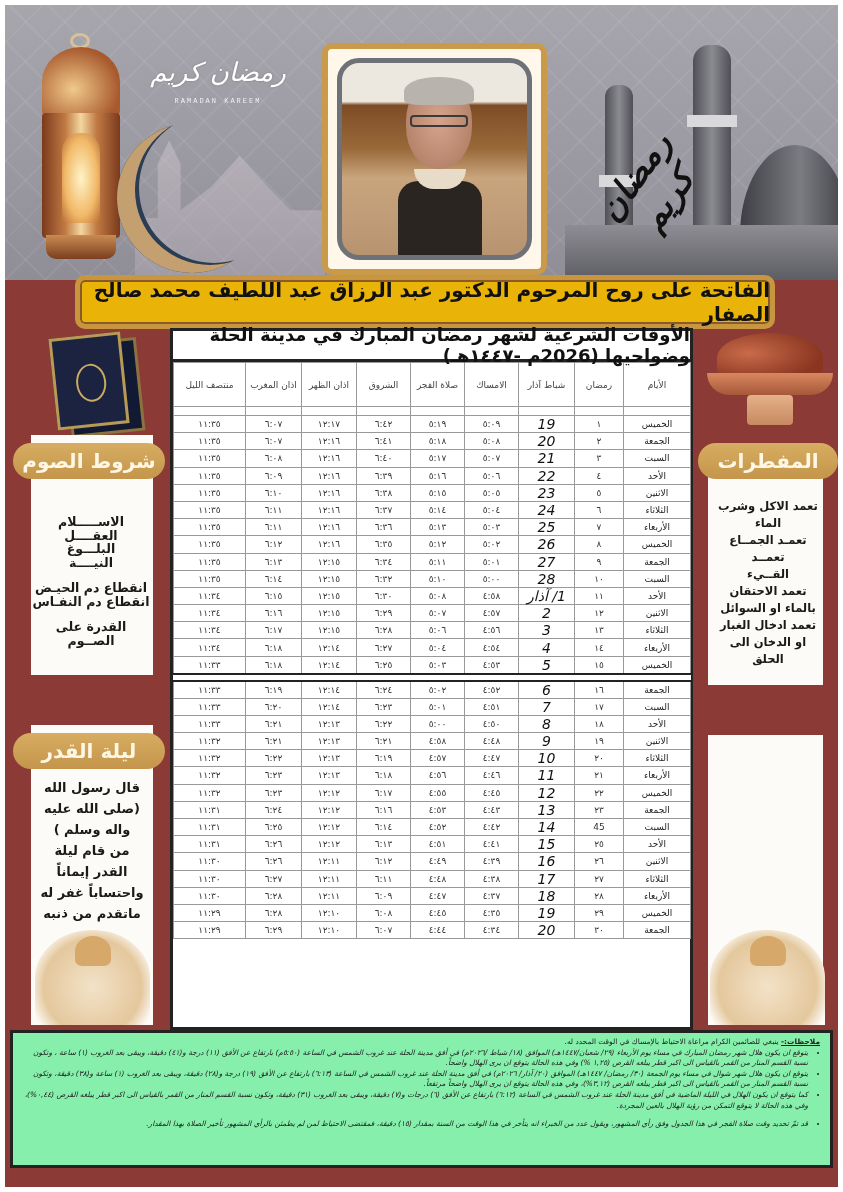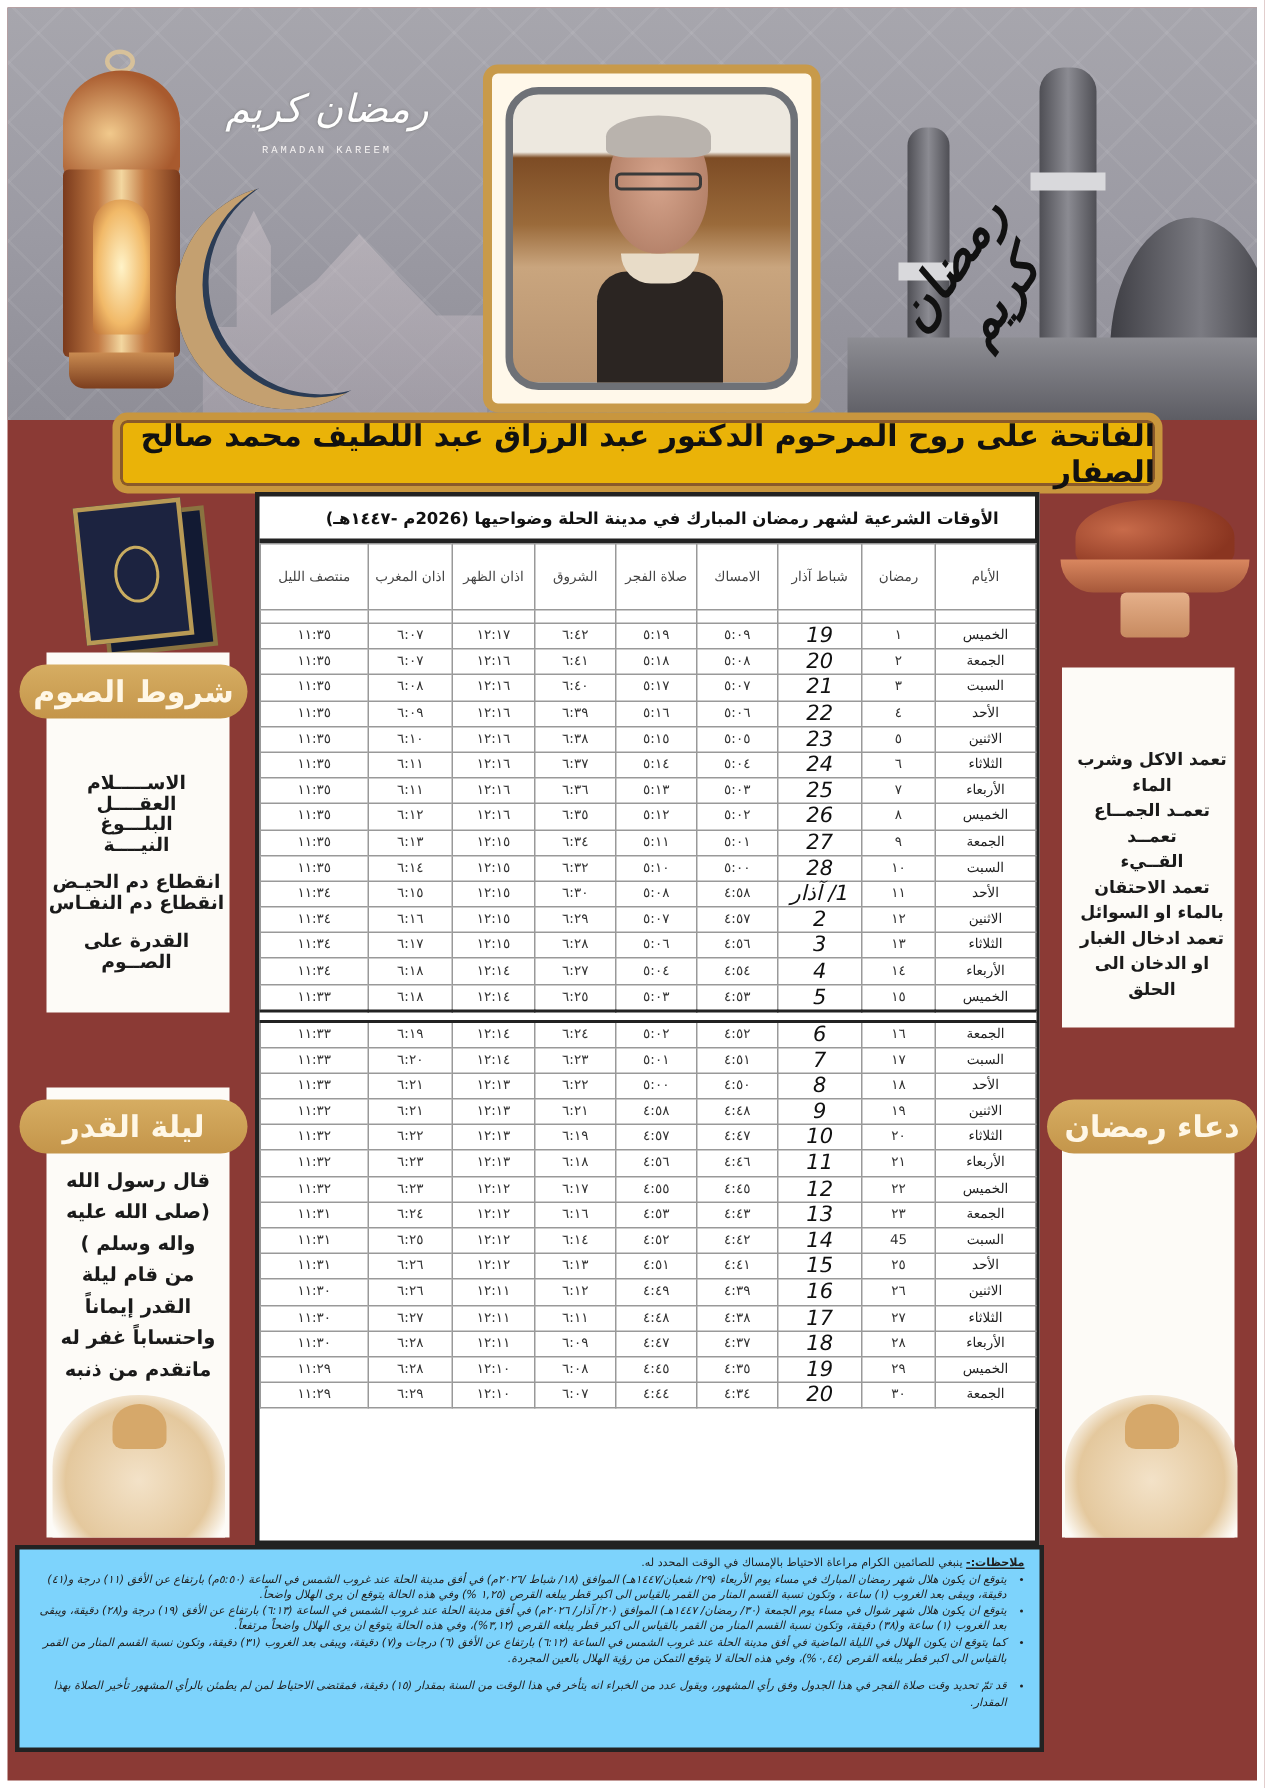--- a/index.html
+++ b/index.html
@@ -61,21 +61,21 @@
 
   
   .dedication { position: absolute; left: 70px; top: 270px; width: 700px; height: 54px;
           background: #eab308; border: 5px solid #c8963e; border-radius: 10px;
           box-shadow: inset 0 0 0 2px #8a5a2a; display: flex; align-items: center; justify-content: center; }
   .dedication span { direction: rtl; font-size: 20px; font-weight: bold; color: #111; letter-spacing: 0.2px; }
 
   
   .table-panel { position: absolute; left: 165px; top: 323px; width: 523px; height: 702px; background: #ffffff; border: 3px solid #222; }
   .table-title { height: 31px; border-bottom: 3px solid #222; display: flex; align-items: center; justify-content: center; }
-  .table-title span { direction: rtl; font-size: 11px; font-weight: bold; color: #111; padding-left: 20px; }
+  .table-title span { direction: rtl; font-size: 18px; font-weight: bold; color: #111; padding-left: 20px; }
   table.times { width: 100%; border-collapse: collapse; direction: rtl; table-layout: fixed; }
   table.times th { font-size: 9px; font-weight: normal; color: #444; border: 1px solid #999; height: 44px; line-height: 12px; padding: 0 2px; }
   table.times td { font-size: 9px; color: #333; border: 1px solid #999; height: 17.2px; text-align: center; padding: 0; font-family: "DejaVu Sans", sans-serif; }
   table.times td.day { font-size: 9px; color: #222; }
   table.times td.greg { font-size: 14px; font-weight: normal; font-style: italic; color: #111; }
   table.times tr.spacer td { height: 9px; border-left: 1px solid #999; border-right: 1px solid #999; border-top: none; border-bottom: 1px solid #999; }
   table.times tr.gap td { height: 7px; border: none; border-top: 2px solid #222; border-bottom: 2px solid #222; background: #fff; }
   col.c-day { width: 67px; } col.c-rm { width: 49px; } col.c-sh { width: 56px; } col.c-im { width: 54px; }
   col.c-fj { width: 54px; } col.c-sr { width: 54px; } col.c-zh { width: 55px; } col.c-mg { width: 56px; } col.c-mn { width: 72px; }
   .side-card { position: absolute; background: #fdfbf7; }
@@ -91,21 +91,21 @@
   .dates-bowl .dates { position: absolute; left: 12px; top: 0; width: 106px; height: 50px; border-radius: 50% 50% 30% 30%;
           background: radial-gradient(ellipse at 30% 40%, #c86b4a, #8a3520 70%); }
   .dates-bowl .bowl { position: absolute; left: 2px; top: 40px; width: 126px; height: 22px; border-radius: 0 0 60px 60px; background: linear-gradient(180deg, #d9875f, #a6583a); }
   .dates-bowl .stand { position: absolute; left: 42px; top: 62px; width: 46px; height: 30px; background: linear-gradient(180deg, #e5b08a, #c78a60); border-radius: 4px; }
 
   .deco-mosque { position: absolute; width: 115px; height: 95px; border-radius: 50% 50% 0 0;
           background: radial-gradient(ellipse at 50% 60%, #f3e2c8, #e4c89d 60%, #fdfbf7 80%); }
   .deco-mosque::before { content: ""; position: absolute; left: 40px; top: 6px; width: 36px; height: 30px; border-radius: 50% 50% 20% 20%; background: #d6a86a; }
 
   
-  .notes { position: absolute; left: 10px; top: 1025px; width: 686px; height: 138px; background: #7dd3fc; border: 3px solid #222; padding: 4px 10px; direction: rtl; }
+  .notes { position: absolute; left: 10px; top: 1025px; width: 823px; height: 138px; background: #86efac; border: 3px solid #222; padding: 4px 10px; direction: rtl; }
   .notes p, .notes li { font-size: 7.4px; line-height: 10.6px; color: #222; text-align: right; }
   .notes .lead b { text-decoration: underline; }
   .notes ul { list-style: disc; padding-right: 12px; font-style: italic; }
   .notes li.sep { margin-top: 8px; }
 </style>
 </head>
 <body>
 
 <div class="poster">
 
@@ -186,37 +186,37 @@
   </div>
   <div class="deco-mosque" style="left:30px; top:925px;"></div>
 
   <div class="dates-bowl">
     <div class="dates"></div>
       <div class="bowl"></div>
       <div class="stand"></div>
   </div>
 
   <div class="side-card" style="left:703px; top:440px; width:115px; height:240px;"></div>
+  <div class="side-head" style="left:693px; top:438px; width:140px;">
+    <span>المفطرات</span>
+  </div>
   <div class="side-text" style="left:697px; top:493px; width:132px; font-size:11.5px; line-height:17px;">
     <div>تعمد الاكل وشرب</div>
     <div>الماء</div>
     <div>تعمـد الجمــاع</div>
     <div>تعمــد</div>
     <div>القــيء</div>
     <div>تعمد الاحتقان</div>
     <div>بالماء او السوائل</div>
     <div>تعمد ادخال الغبار</div>
     <div>او الدخان الى</div>
     <div>الحلق</div>
   </div>
 
   <div class="side-card" style="left:703px; top:730px; width:115px; height:290px;"></div>
-  <div class="side-head" style="left:693px; top:728px; width:140px;">
-    <span>دعاء رمضان</span>
-  </div>
   <div class="deco-mosque" style="left:705px; top:925px;"></div>
 
   <div class="table-panel">
     <div class="table-title">
       <span>الأوقات الشرعية لشهر رمضان المبارك في مدينة الحلة وضواحيها (2026م -١٤٤٧هـ)</span>
     </div>
     <table class="times">
       <colgroup>
         <col class="c-day">
           <col class="c-rm">

